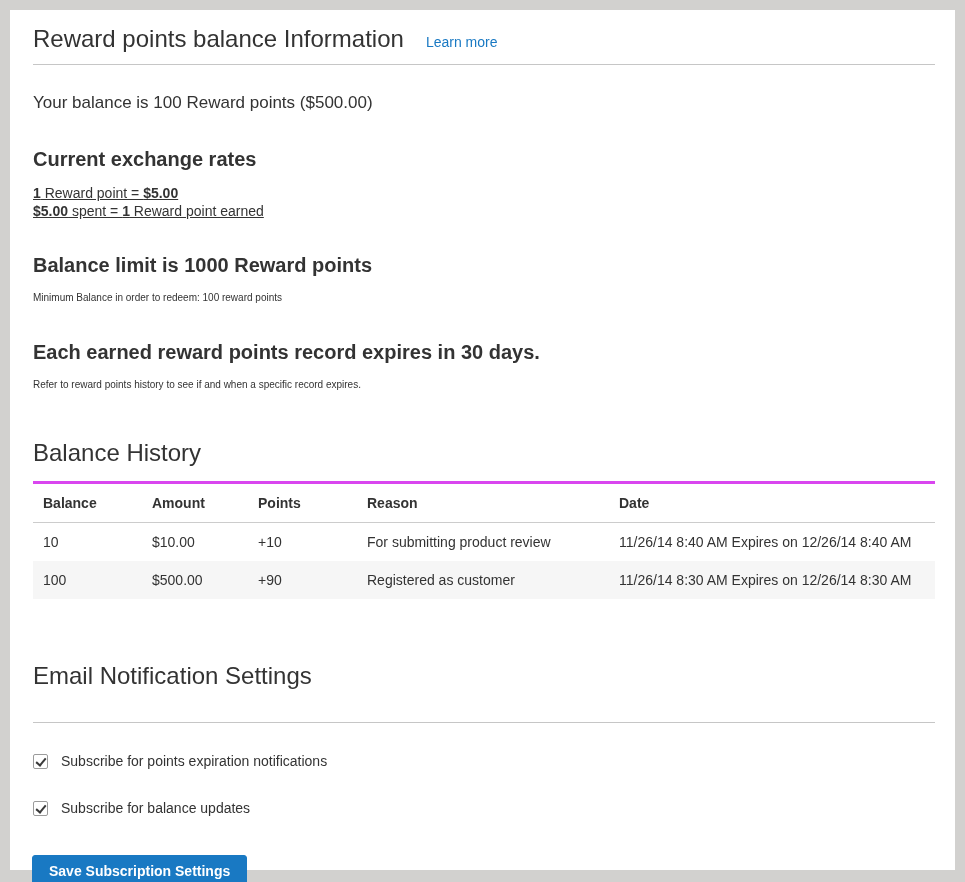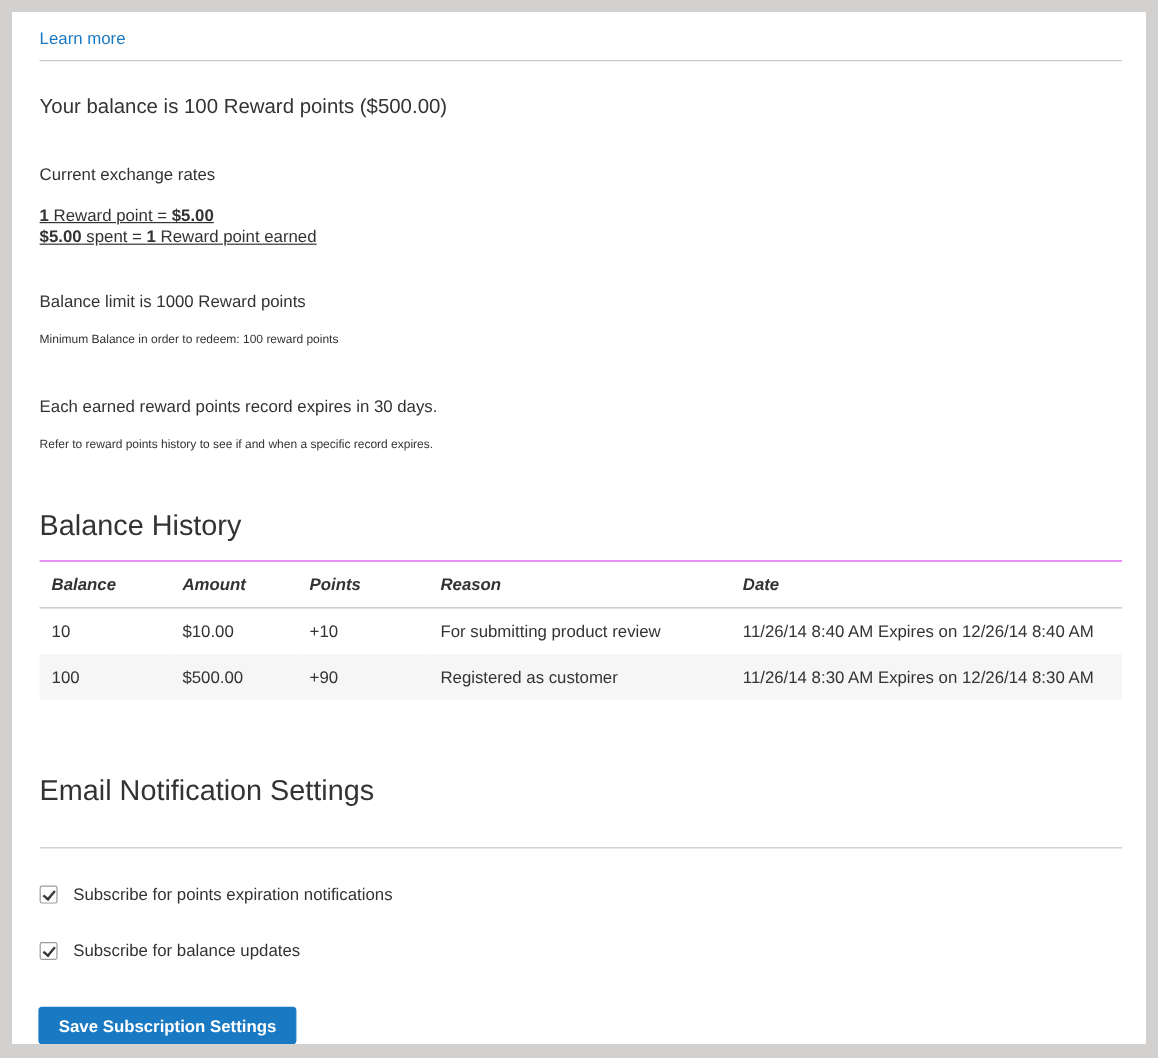--- a/index.html
+++ b/index.html
@@ -45,22 +45,22 @@
     cursor: pointer;
   }
   
   .balance-summary {
     margin-top: 27px;
     font-size: 17px;
     line-height: 22px;
   }
   .subheading {
     margin-top: 36px;
-    font-size: 14px;
-    font-weight: 400;
+    font-size: 20px;
+    font-weight: 700;
     line-height: 18px;
   }
   .rates { margin-top: 16px; }
   .rates p { font-size: 14px; line-height: 18px; text-decoration: underline; }
   .rates b { font-weight: 700; }
   .note {
     margin-top: 15px;
     font-size: 10px;
     line-height: 18px;
   }
@@ -76,23 +76,22 @@
   table.history {
     margin-top: 13px;
     width: 902px;
     border-collapse: collapse;
     font-size: 14px;
   }
   table.history th {
     text-align: left;
     font-weight: 700;
     padding: 11px 10px;
-    border-top: 1px solid #d946ef;
+    border-top: 3px solid #d946ef;
     border-bottom: 1px solid #cccccc;
-    font-style: italic;
   }
   table.history td {
     text-align: left;
     padding: 11px 10px;
   }
   table.history tbody tr:nth-child(even) { background: var(--color-stripe); }
   .col-balance { width: 109px; }
   .col-amount  { width: 106px; }
   .col-points  { width: 109px; }
   .col-reason  { width: 252px; }
@@ -149,20 +148,21 @@
     height: 31px;
     cursor: pointer;
   }
 </style>
 </head>
 <body>
 
 <div class="card">
 
   <div class="page-header">
+    <h1 class="page-title">Reward points balance Information</h1>
     <a class="learn-more" href="#">Learn more</a>
   </div>
 
   <p class="balance-summary">Your balance is 100 Reward points ($500.00)</p>
 
   <p class="subheading">Current exchange rates</p>
   <div class="rates">
     <p><b>1</b><span> Reward point = </span><b>$5.00</b></p>
     <p><b>$5.00</b><span> spent = </span><b>1</b><span> Reward point earned</span></p>
   </div>

